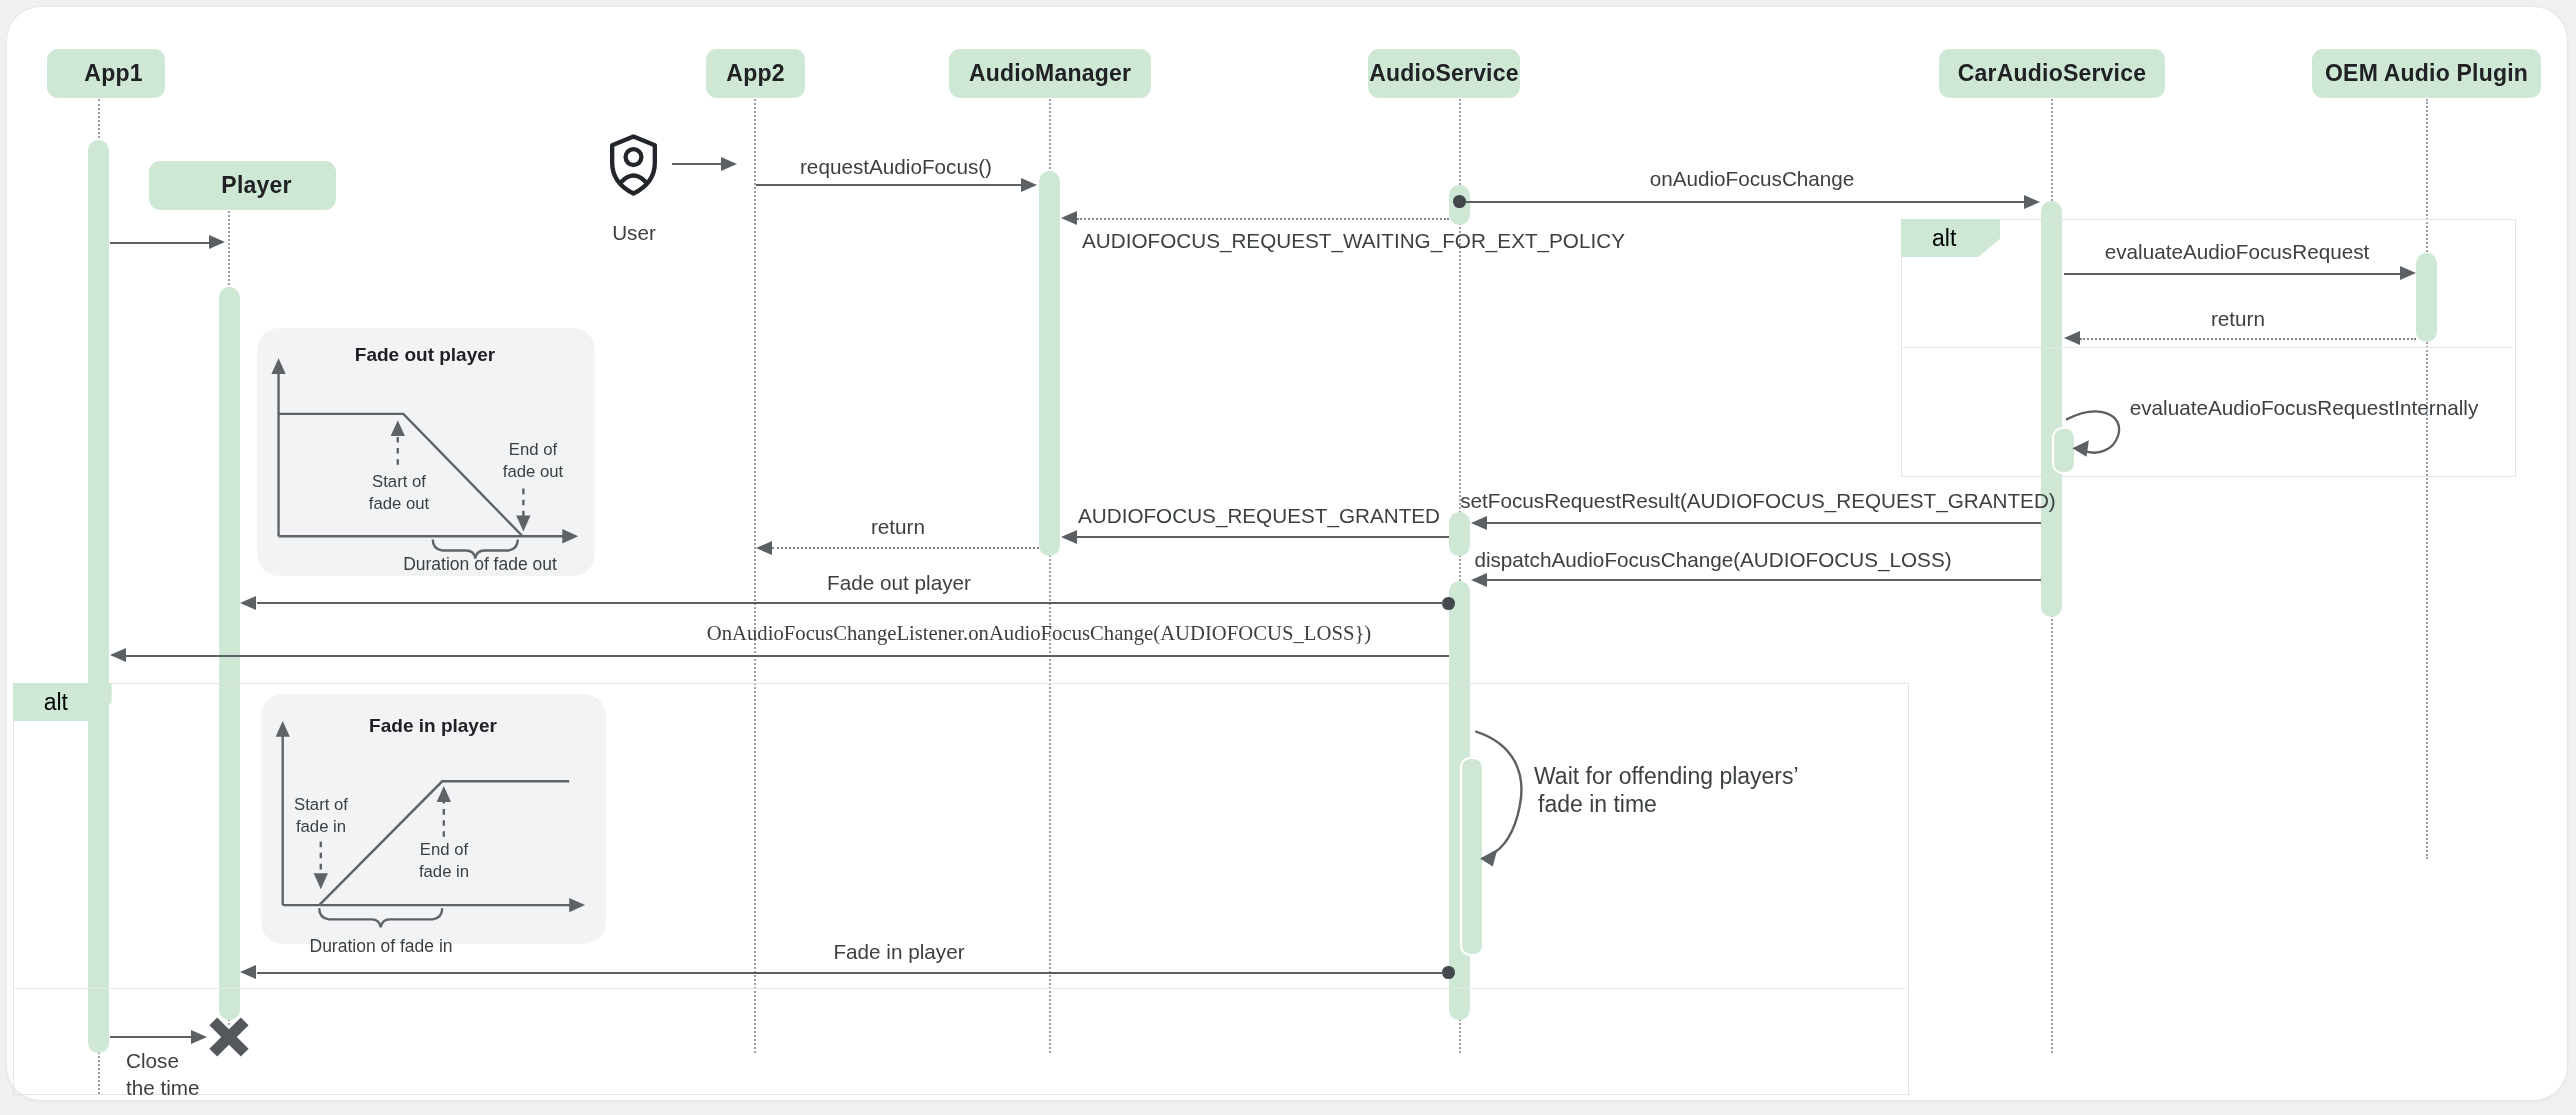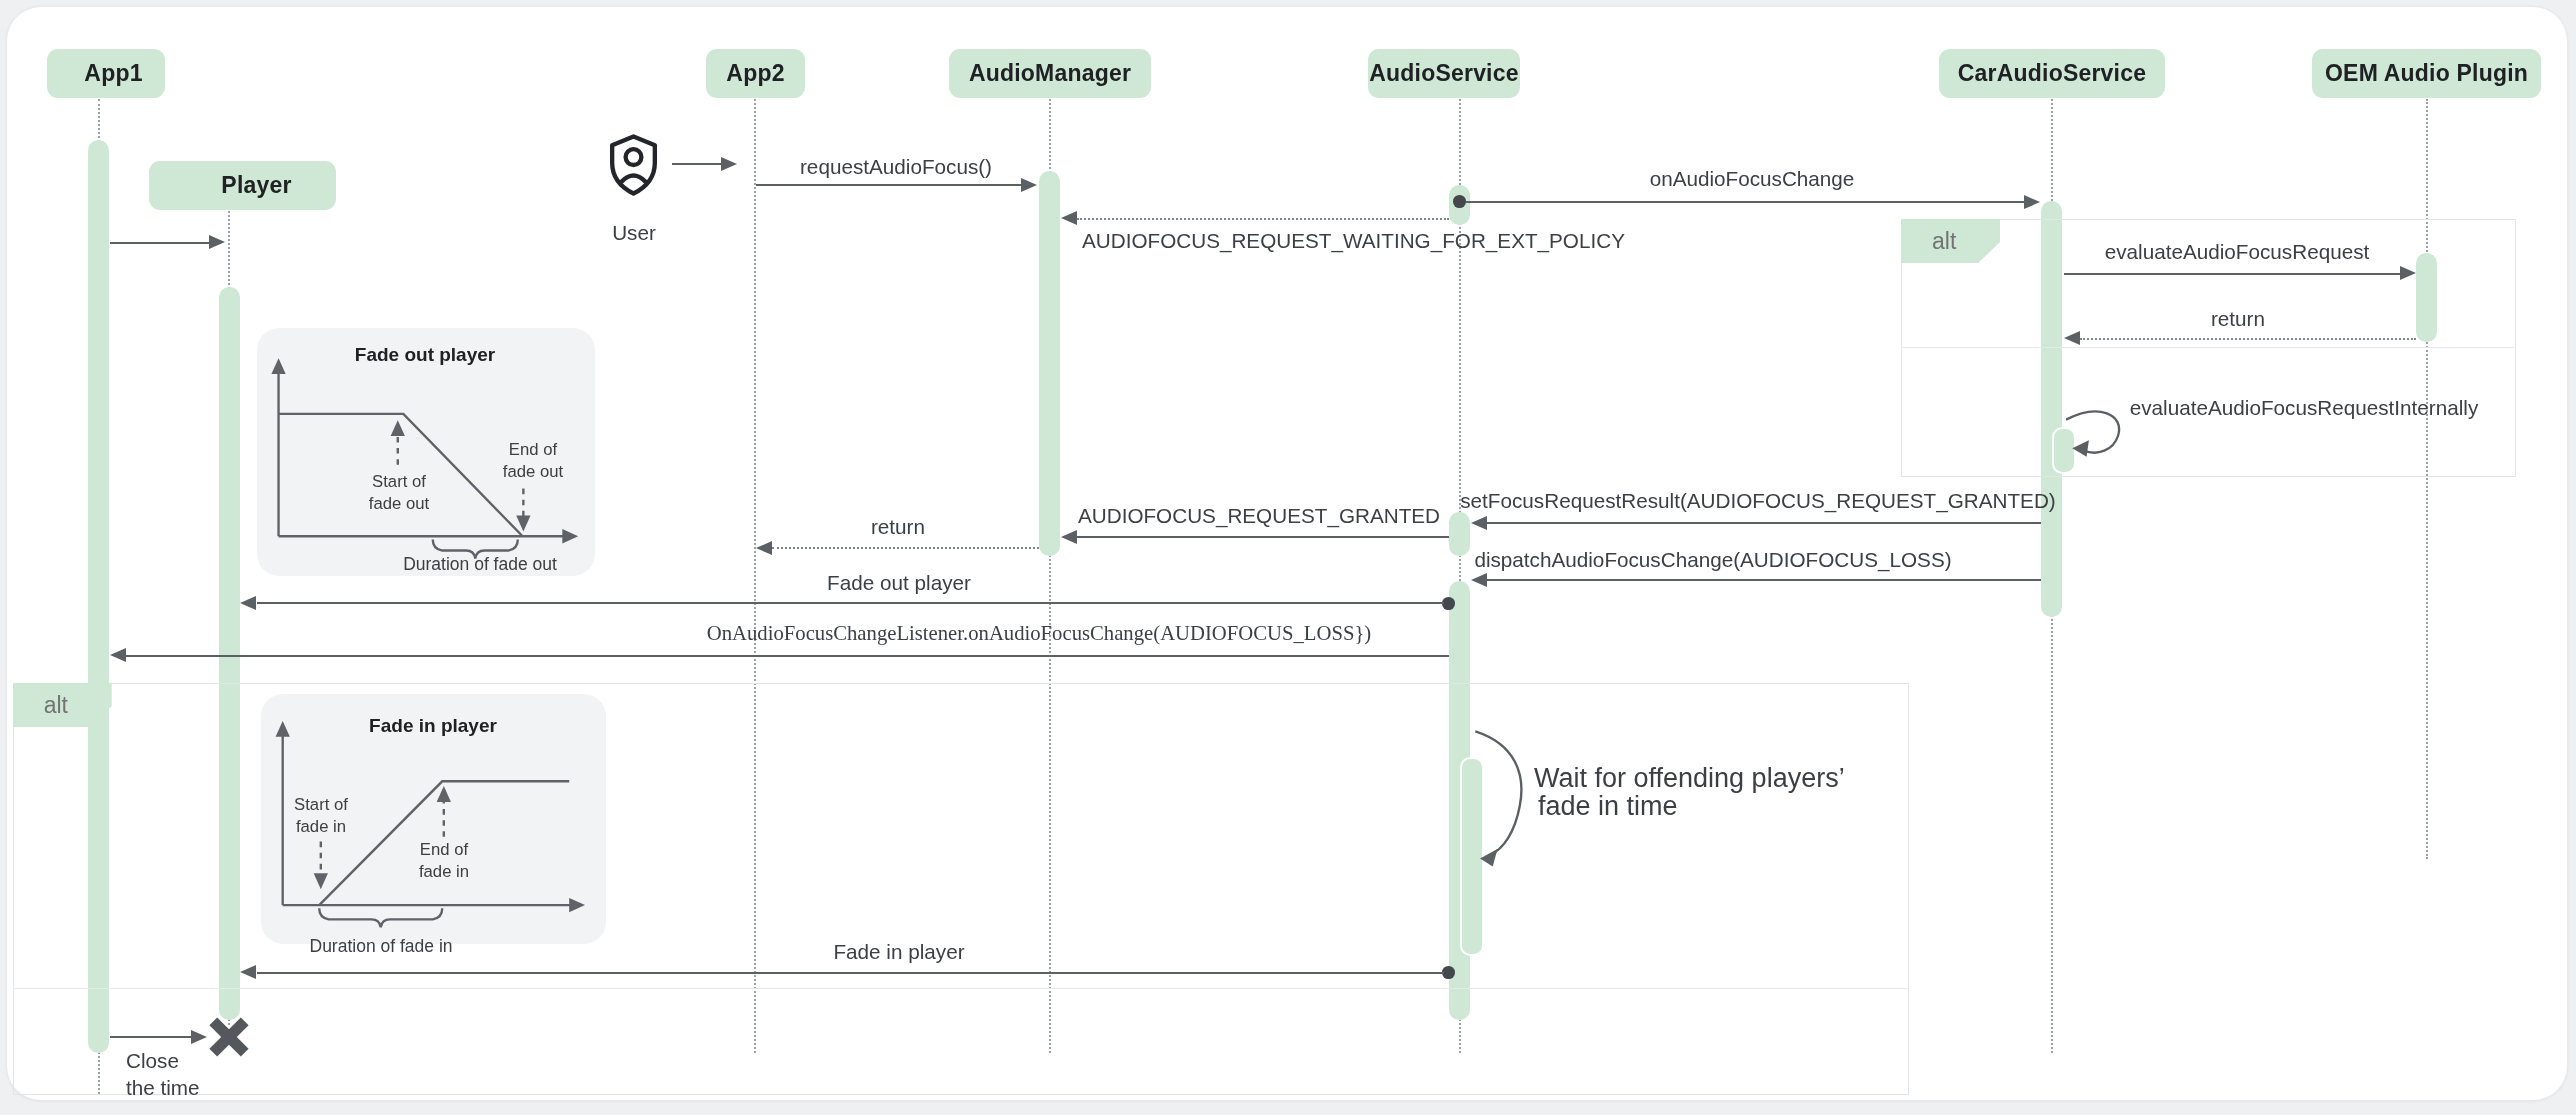--- a/index.html
+++ b/index.html
@@ -31,28 +31,28 @@
   .ln.dot{border-top:2.4px dotted #7e848a;}
   .hd{position:absolute;width:0;height:0;border-top:7.2px solid transparent;border-bottom:7.2px solid transparent;z-index:5;}
   .hd.r{border-left:16.7px solid #5b6065;}
   .hd.l{border-right:16.7px solid #5b6065;}
   
   .msg{
     position:absolute;font-size:20.7px;color:#3c4043;white-space:nowrap;
     transform:translateX(-50%);z-index:5;
   }
   .msg.la{transform:none;}
-  .msg.big{font-size:27px;}
+  .msg.big{font-size:23px;}
   
   .alt{position:absolute;border:1.6px solid #e2e5e8;background:transparent;z-index:4;}
   .altlab{
-    position:absolute;width:99px;height:44px;background:#cee8d5;
+    position:absolute;width:99px;height:38px;background:#cee8d5;
     clip-path:polygon(0 0,100% 0,100% 52%,78% 100%,0 100%);
     display:flex;align-items:center;justify-content:center;
-    font-size:23px;color:#737373;z-index:5;padding-right:12.7px;box-sizing:border-box;
+    font-size:23px;color:#000000;z-index:5;padding-right:12.7px;box-sizing:border-box;
   }
   .divider{position:absolute;height:0;border-top:1.6px solid #e6e9eb;z-index:4;}
   
   .panel{position:absolute;background:#f1f3f4;border-radius:22px;z-index:1;}
   .ptitle{position:absolute;transform:translateX(-50%);font-weight:bold;font-size:19px;color:#202124;white-space:nowrap;}
   .plab{position:absolute;transform:translateX(-50%);font-size:16.7px;color:#3c4043;text-align:center;line-height:21.5px;white-space:nowrap;}
   .plab.dur{font-size:17.5px;}
   .odot{position:absolute;width:12.7px;height:12.7px;border-radius:50%;background:#43484d;z-index:5;}
   svg{display:block;}
   .icon{position:absolute;z-index:6;}

